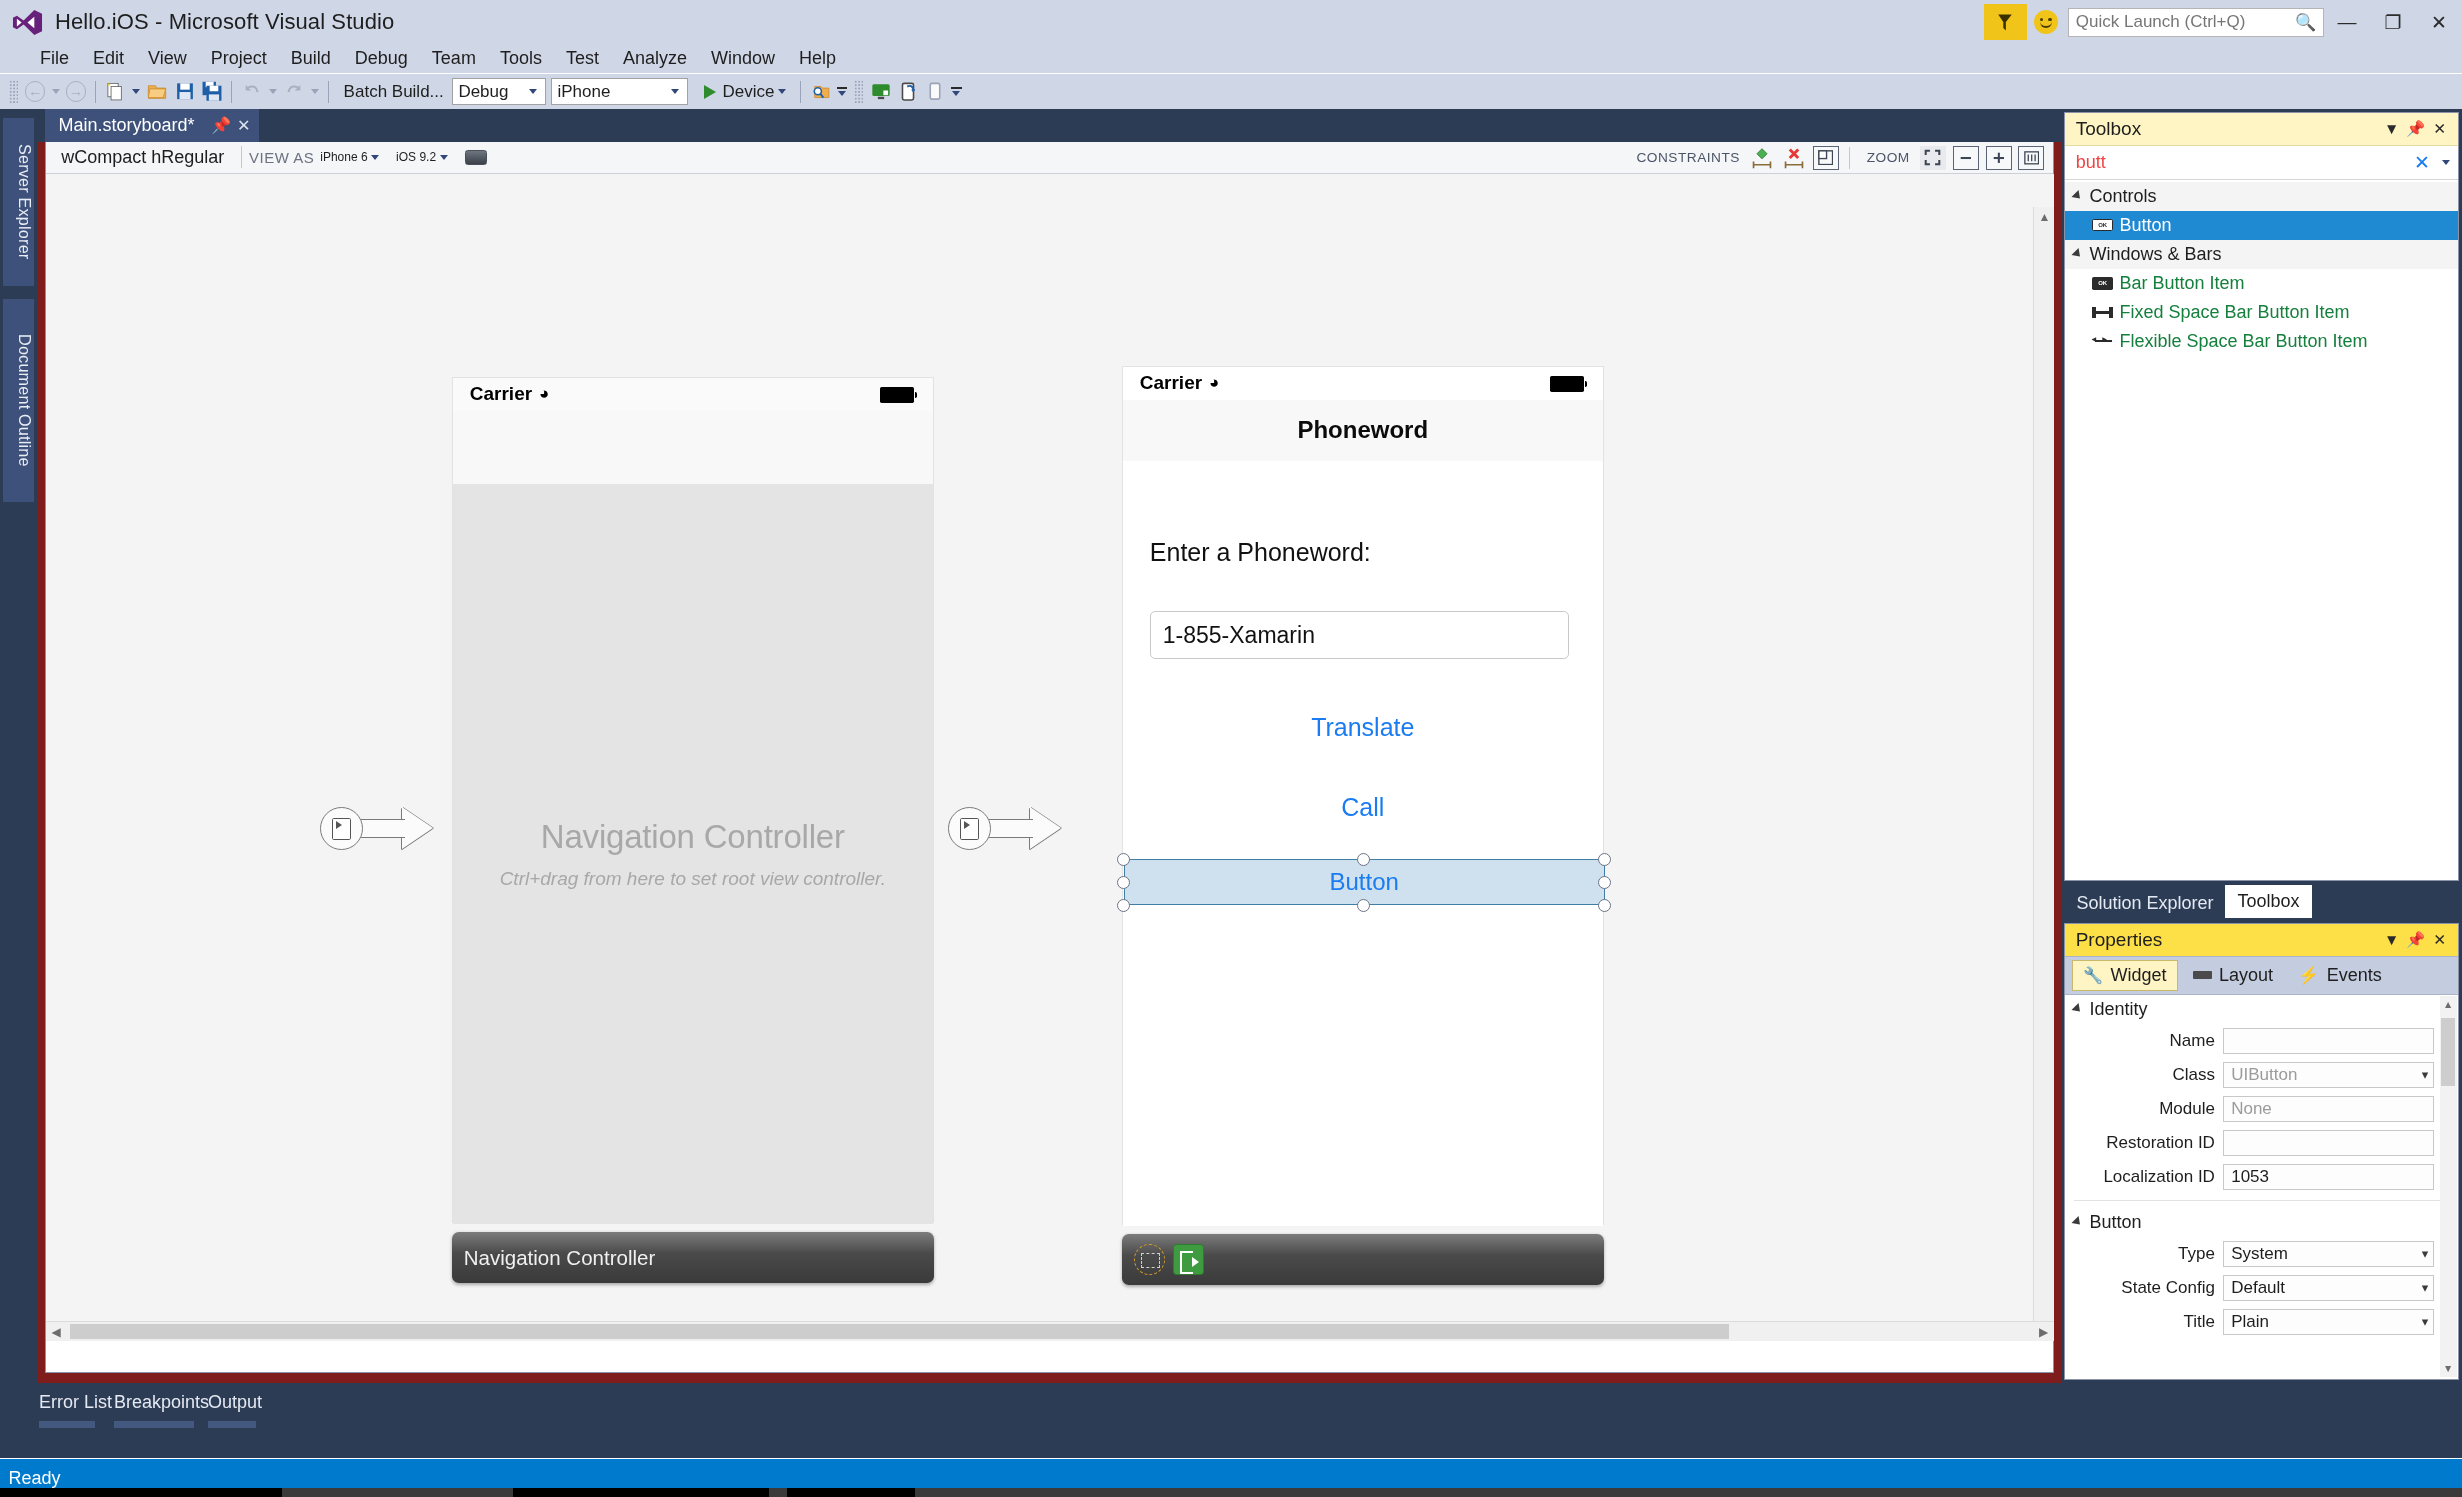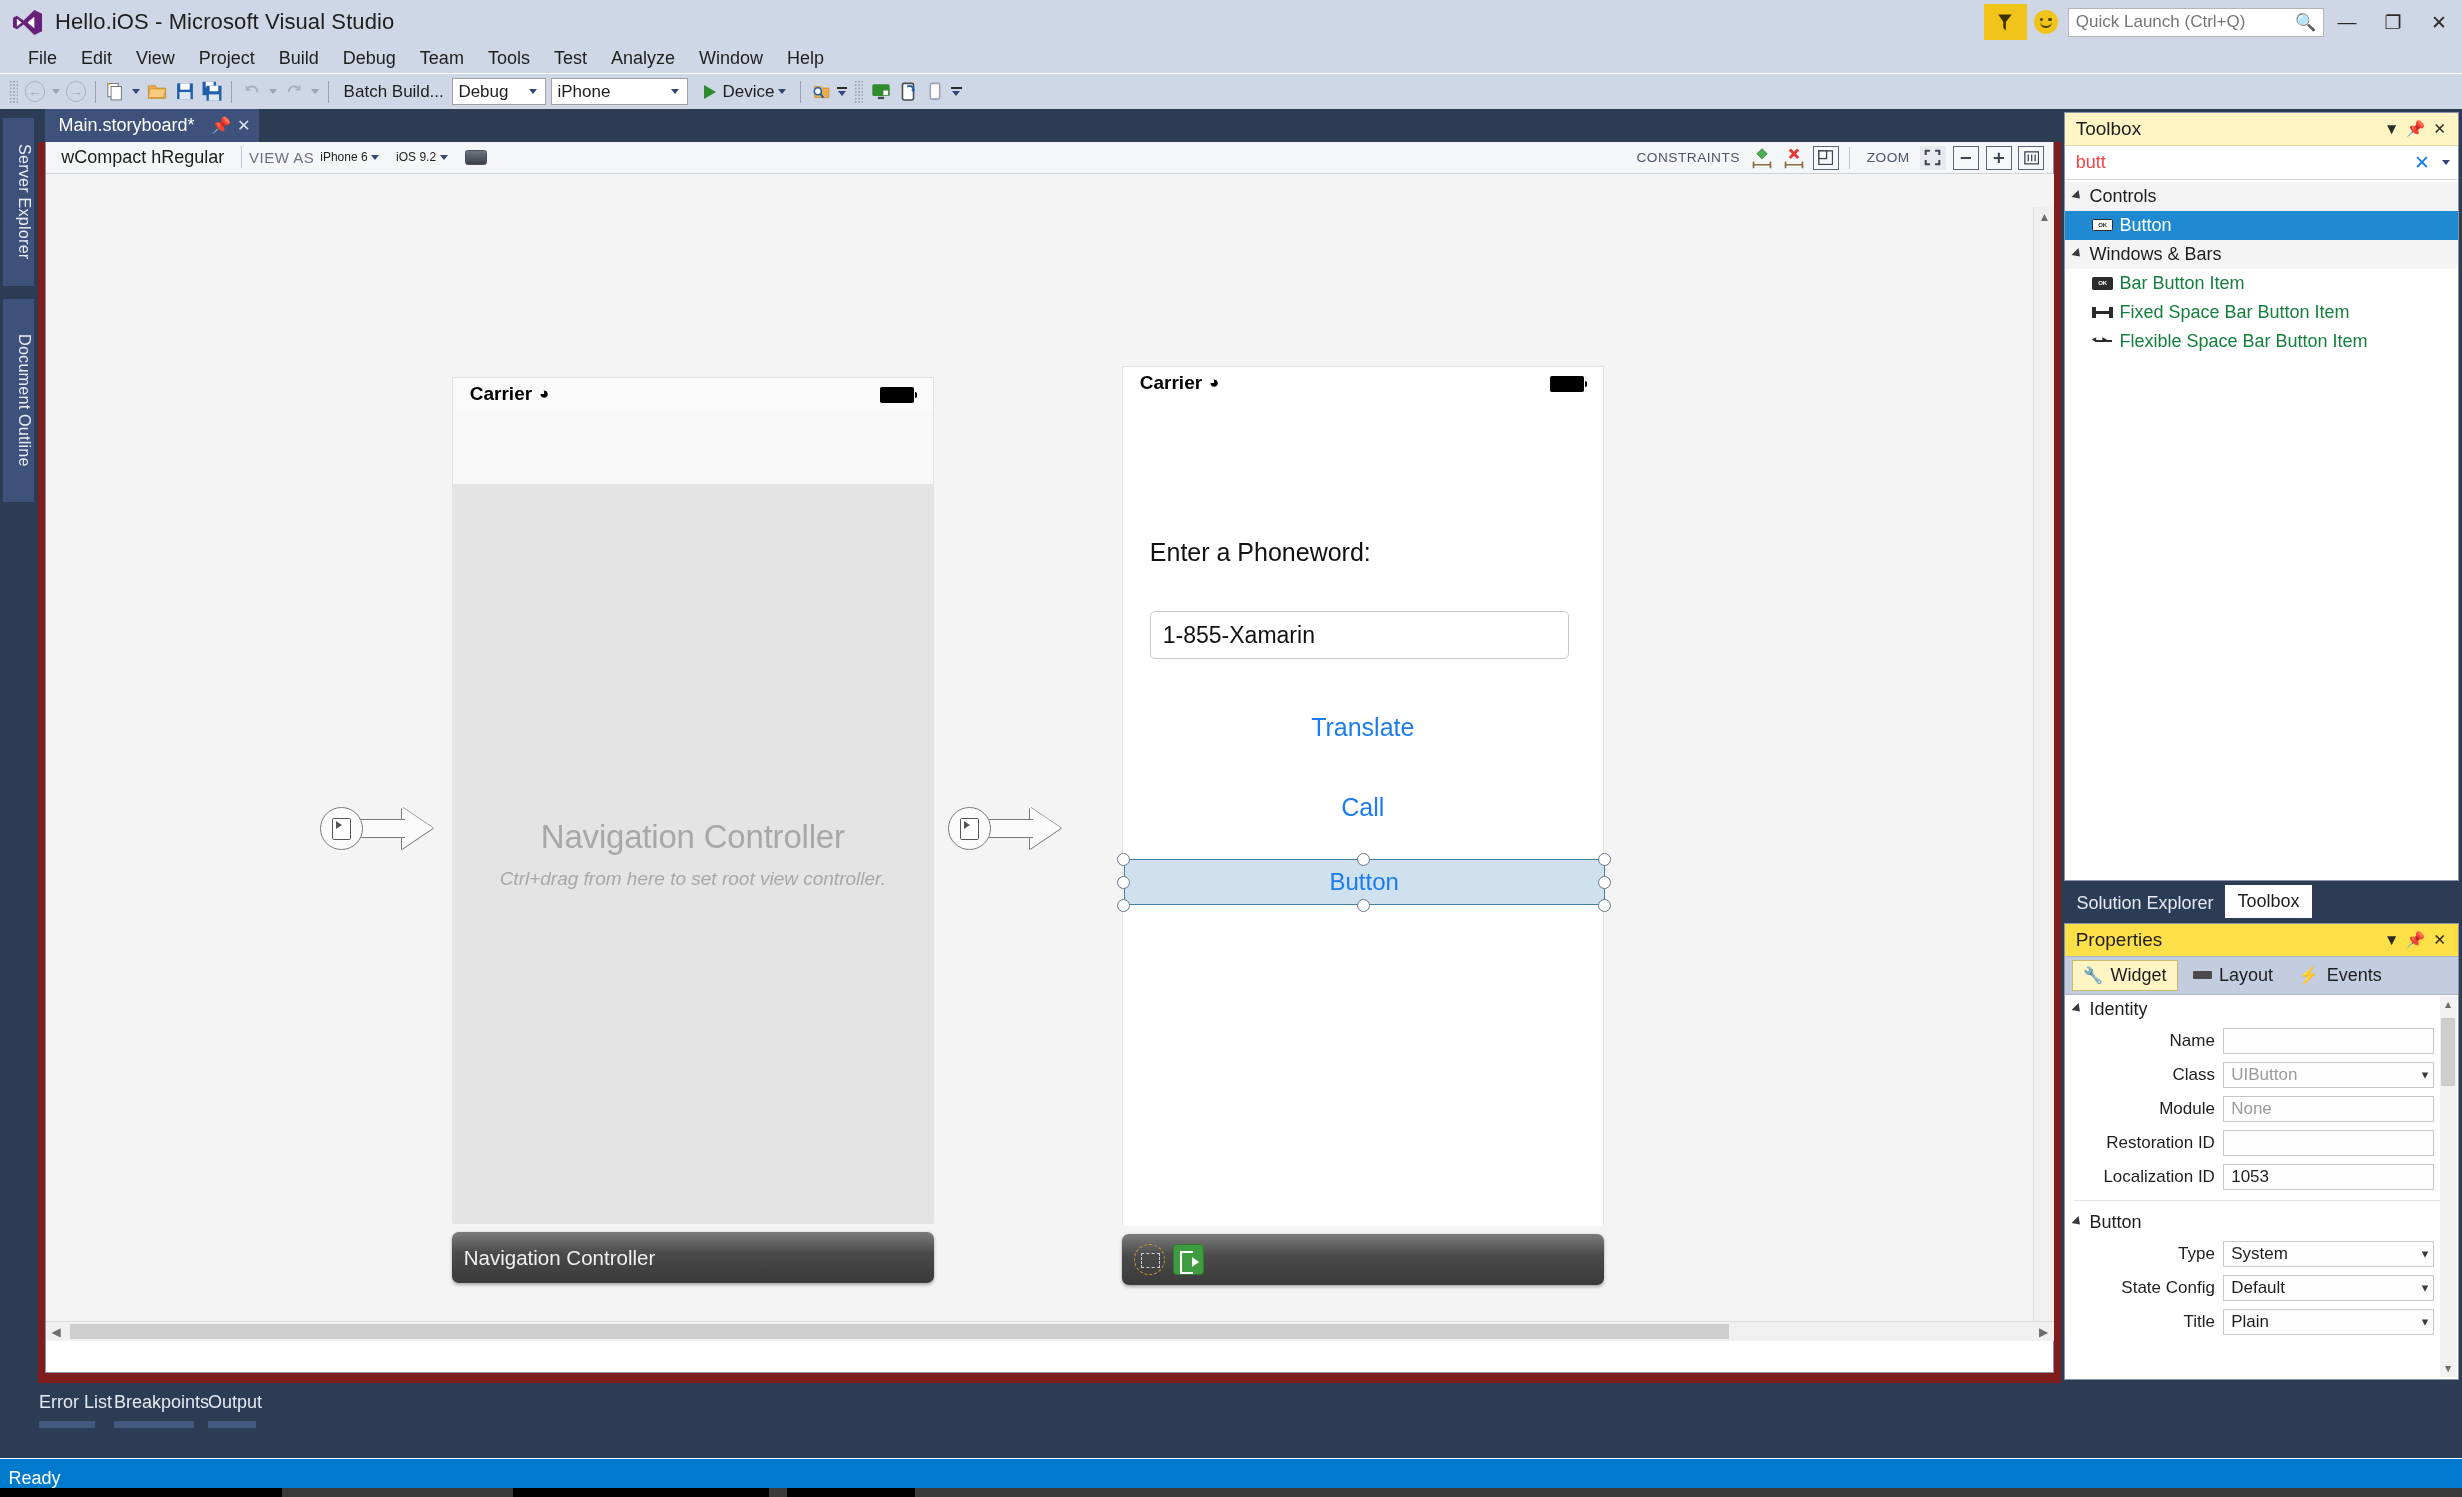--- a/index.html
+++ b/index.html
@@ -71,21 +71,21 @@
   }
   .warn-tri::after {
     content: '!'; position: absolute; left: -1.7px; top: 2.6px;
     font-size: 10.3px; color: #3b3000; font-weight: bold;
   }
 
   
   #menubar {
     position: absolute; left: 0; top: 44px; width: 2462px; height: 29px;
     background: #cfd6e6; display: flex; align-items: center;
-    padding-left: 16px;
+    padding-left: 28px;
   }
   .menu-item {
     font-size: 18px; color: #1e1e1e; padding: 3.4px 12px;
     white-space: nowrap;
   }
 
   
   #toolbar {
     position: absolute; left: 0; top: 74px; width: 2462px; height: 36px;
     background: #cfd6e6; display: flex; align-items: center;
@@ -833,20 +833,23 @@
           </div>
       </div>
 
       <div id="scene2">
         <div id="scene2-screen">
           <div class="statusbar">
             <span>Carrier</span>
             <span class="wifi-glyph">◕</span>
             <span class="battery"></span>
           </div>
+          <div id="pw-navbar">
+            <div id="pw-navtitle">Phoneword</div>
+          </div>
           <div id="pw-body">
             <div id="pw-label">Enter a Phoneword:</div>
             <div id="pw-field">1-855-Xamarin</div>
             <div id="pw-translate">Translate</div>
             <div id="pw-call">Call</div>
 
             <div id="pw-button">Button</div>
 
             <div class="handle" style="left:-6px;  top:392px;"></div>
             <div class="handle" style="left:234px; top:392px;"></div>

